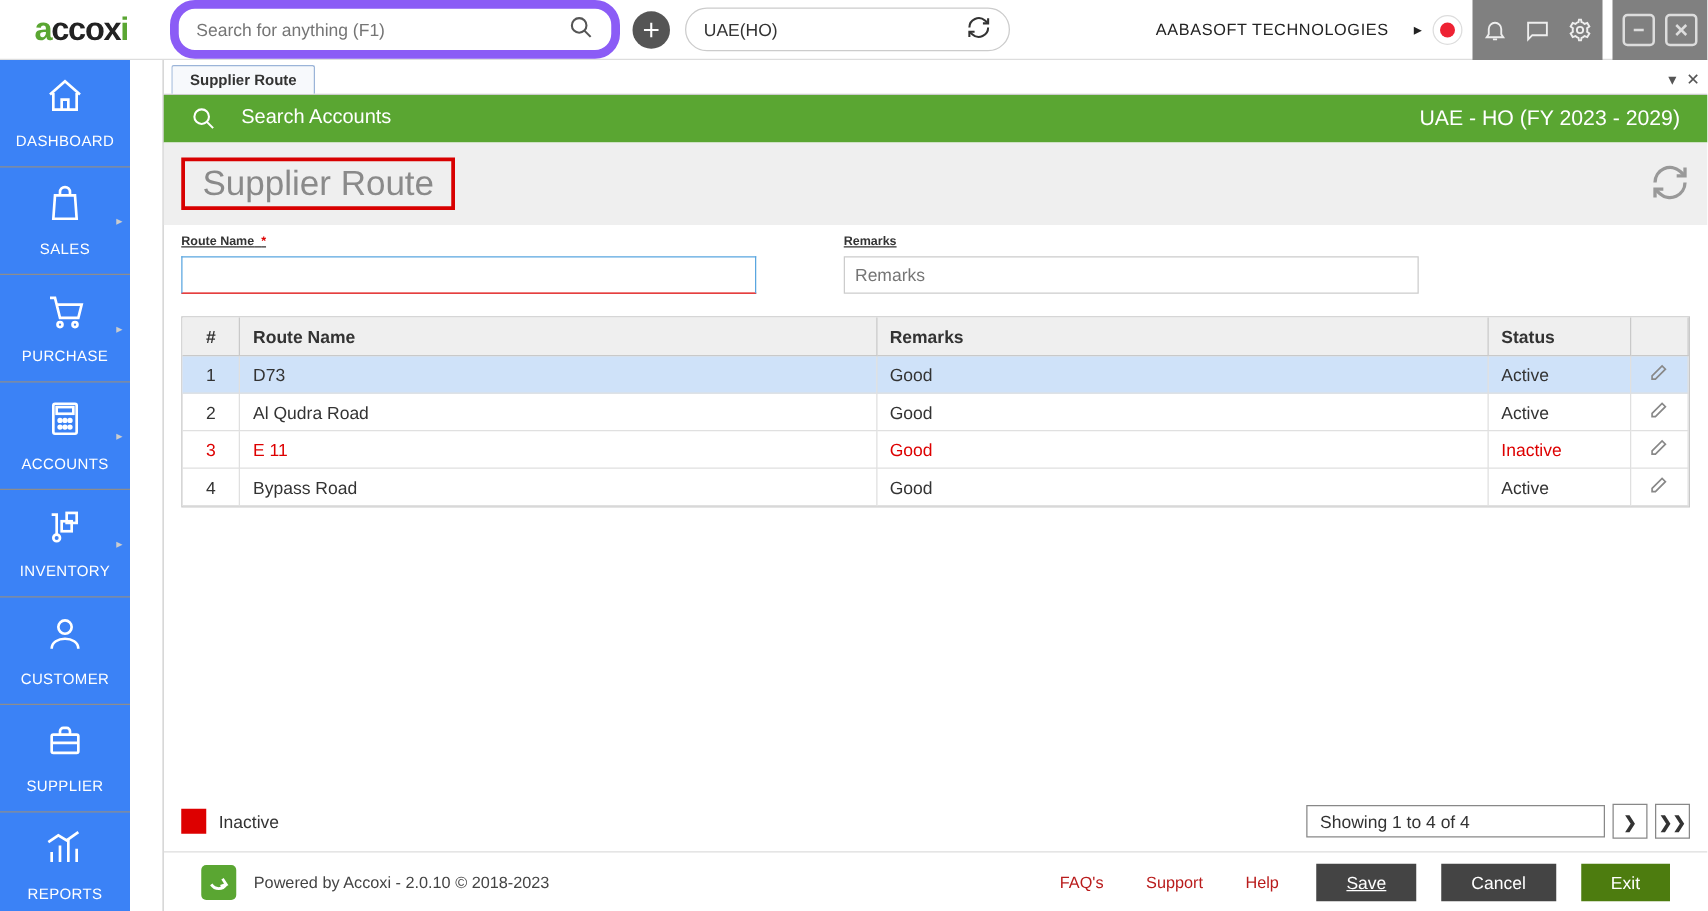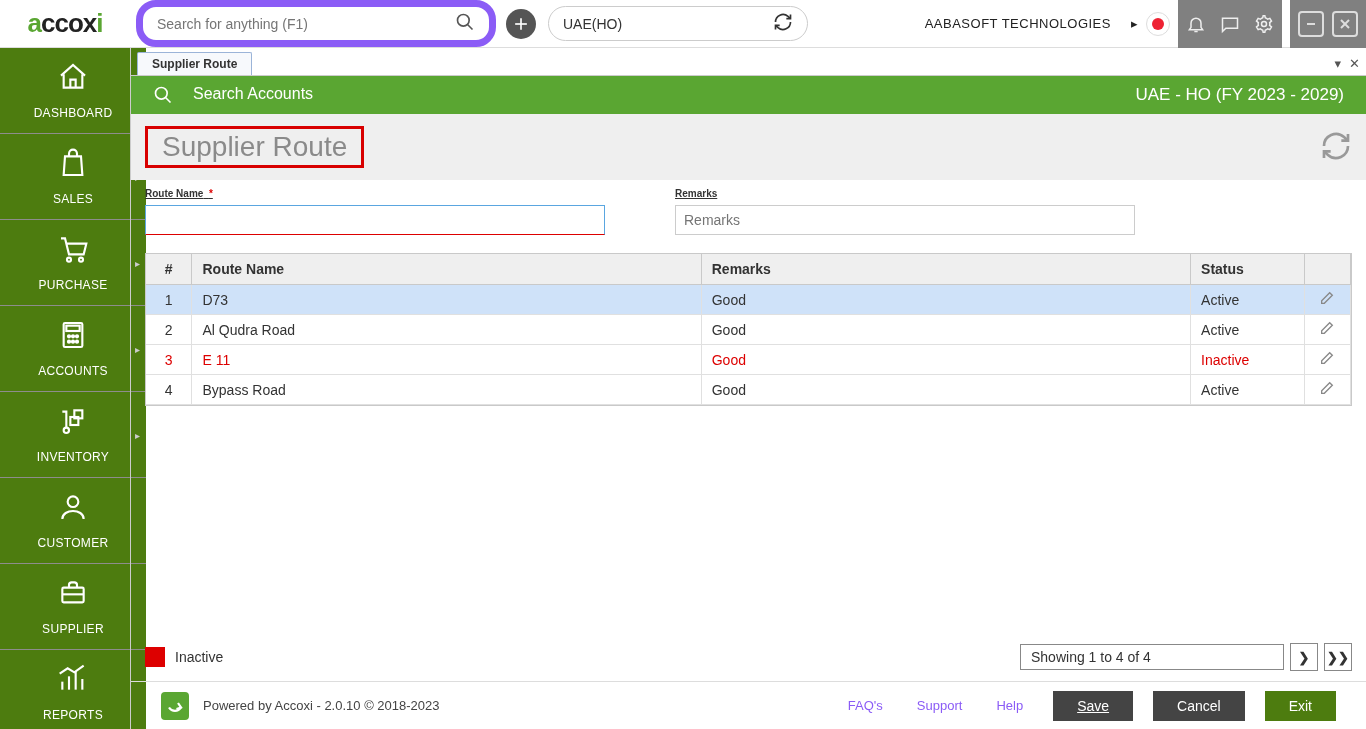--- a/index.html
+++ b/index.html
@@ -124,22 +124,22 @@
       color: #ddd;
       cursor: pointer;
     }
 
     
     .sidebar {
       position: absolute;
       left: 0;
       top: 48px;
       bottom: 0;
-      width: 146px;
-      background: #4d7c0f;
+      width: 104px;
+      background: #3b82f6;
     }
     .sb-item {
       height: 86px;
       display: flex;
       flex-direction: column;
       align-items: center;
       justify-content: center;
       color: #fff;
       border-bottom: 1px solid #8d8d8d;
       cursor: pointer;
@@ -299,21 +299,21 @@
       padding: 8px 14px 10px 14px;
     }
     .legend { display: flex; align-items: center; gap: 10px; }
     .legend .sq { width: 20px; height: 20px; background: #d00; }
     .legend span.l { font-size: 14px; }
     .paginator { display: flex; align-items: center; gap: 6px; }
     .pag-text {
       border: 1px solid #888;
       padding: 4px 10px;
       font-size: 14px;
-      width: 264px;
+      width: 239px;
     }
     .pag-btn {
       border: 1px solid #888;
       width: 28px; height: 28px;
       display: flex; align-items: center; justify-content: center;
       cursor: pointer;
       font-weight: 700;
     }
 
     
@@ -328,21 +328,21 @@
     .footer .brand {
       width: 28px; height: 28px;
       background: #5aa632;
       border-radius: 4px;
       color: #fff;
       display: flex; align-items: center; justify-content: center;
       font-weight: 700;
     }
     .footer .pwr { font-size: 13px; color: #444; }
     .footer-spacer { flex: 1; }
-    .footer-link { font-size: 13px; color: #8b5cf6; margin: 0 10px; cursor: pointer; }
+    .footer-link { font-size: 13px; color: #b91c1c; margin: 0 10px; cursor: pointer; }
     .btn {
       height: 30px;
       padding: 0 24px;
       color: #fff;
       border: none;
       font-size: 14px;
       cursor: pointer;
       margin-left: 6px;
     }
     .btn-dark { background: #444; }

